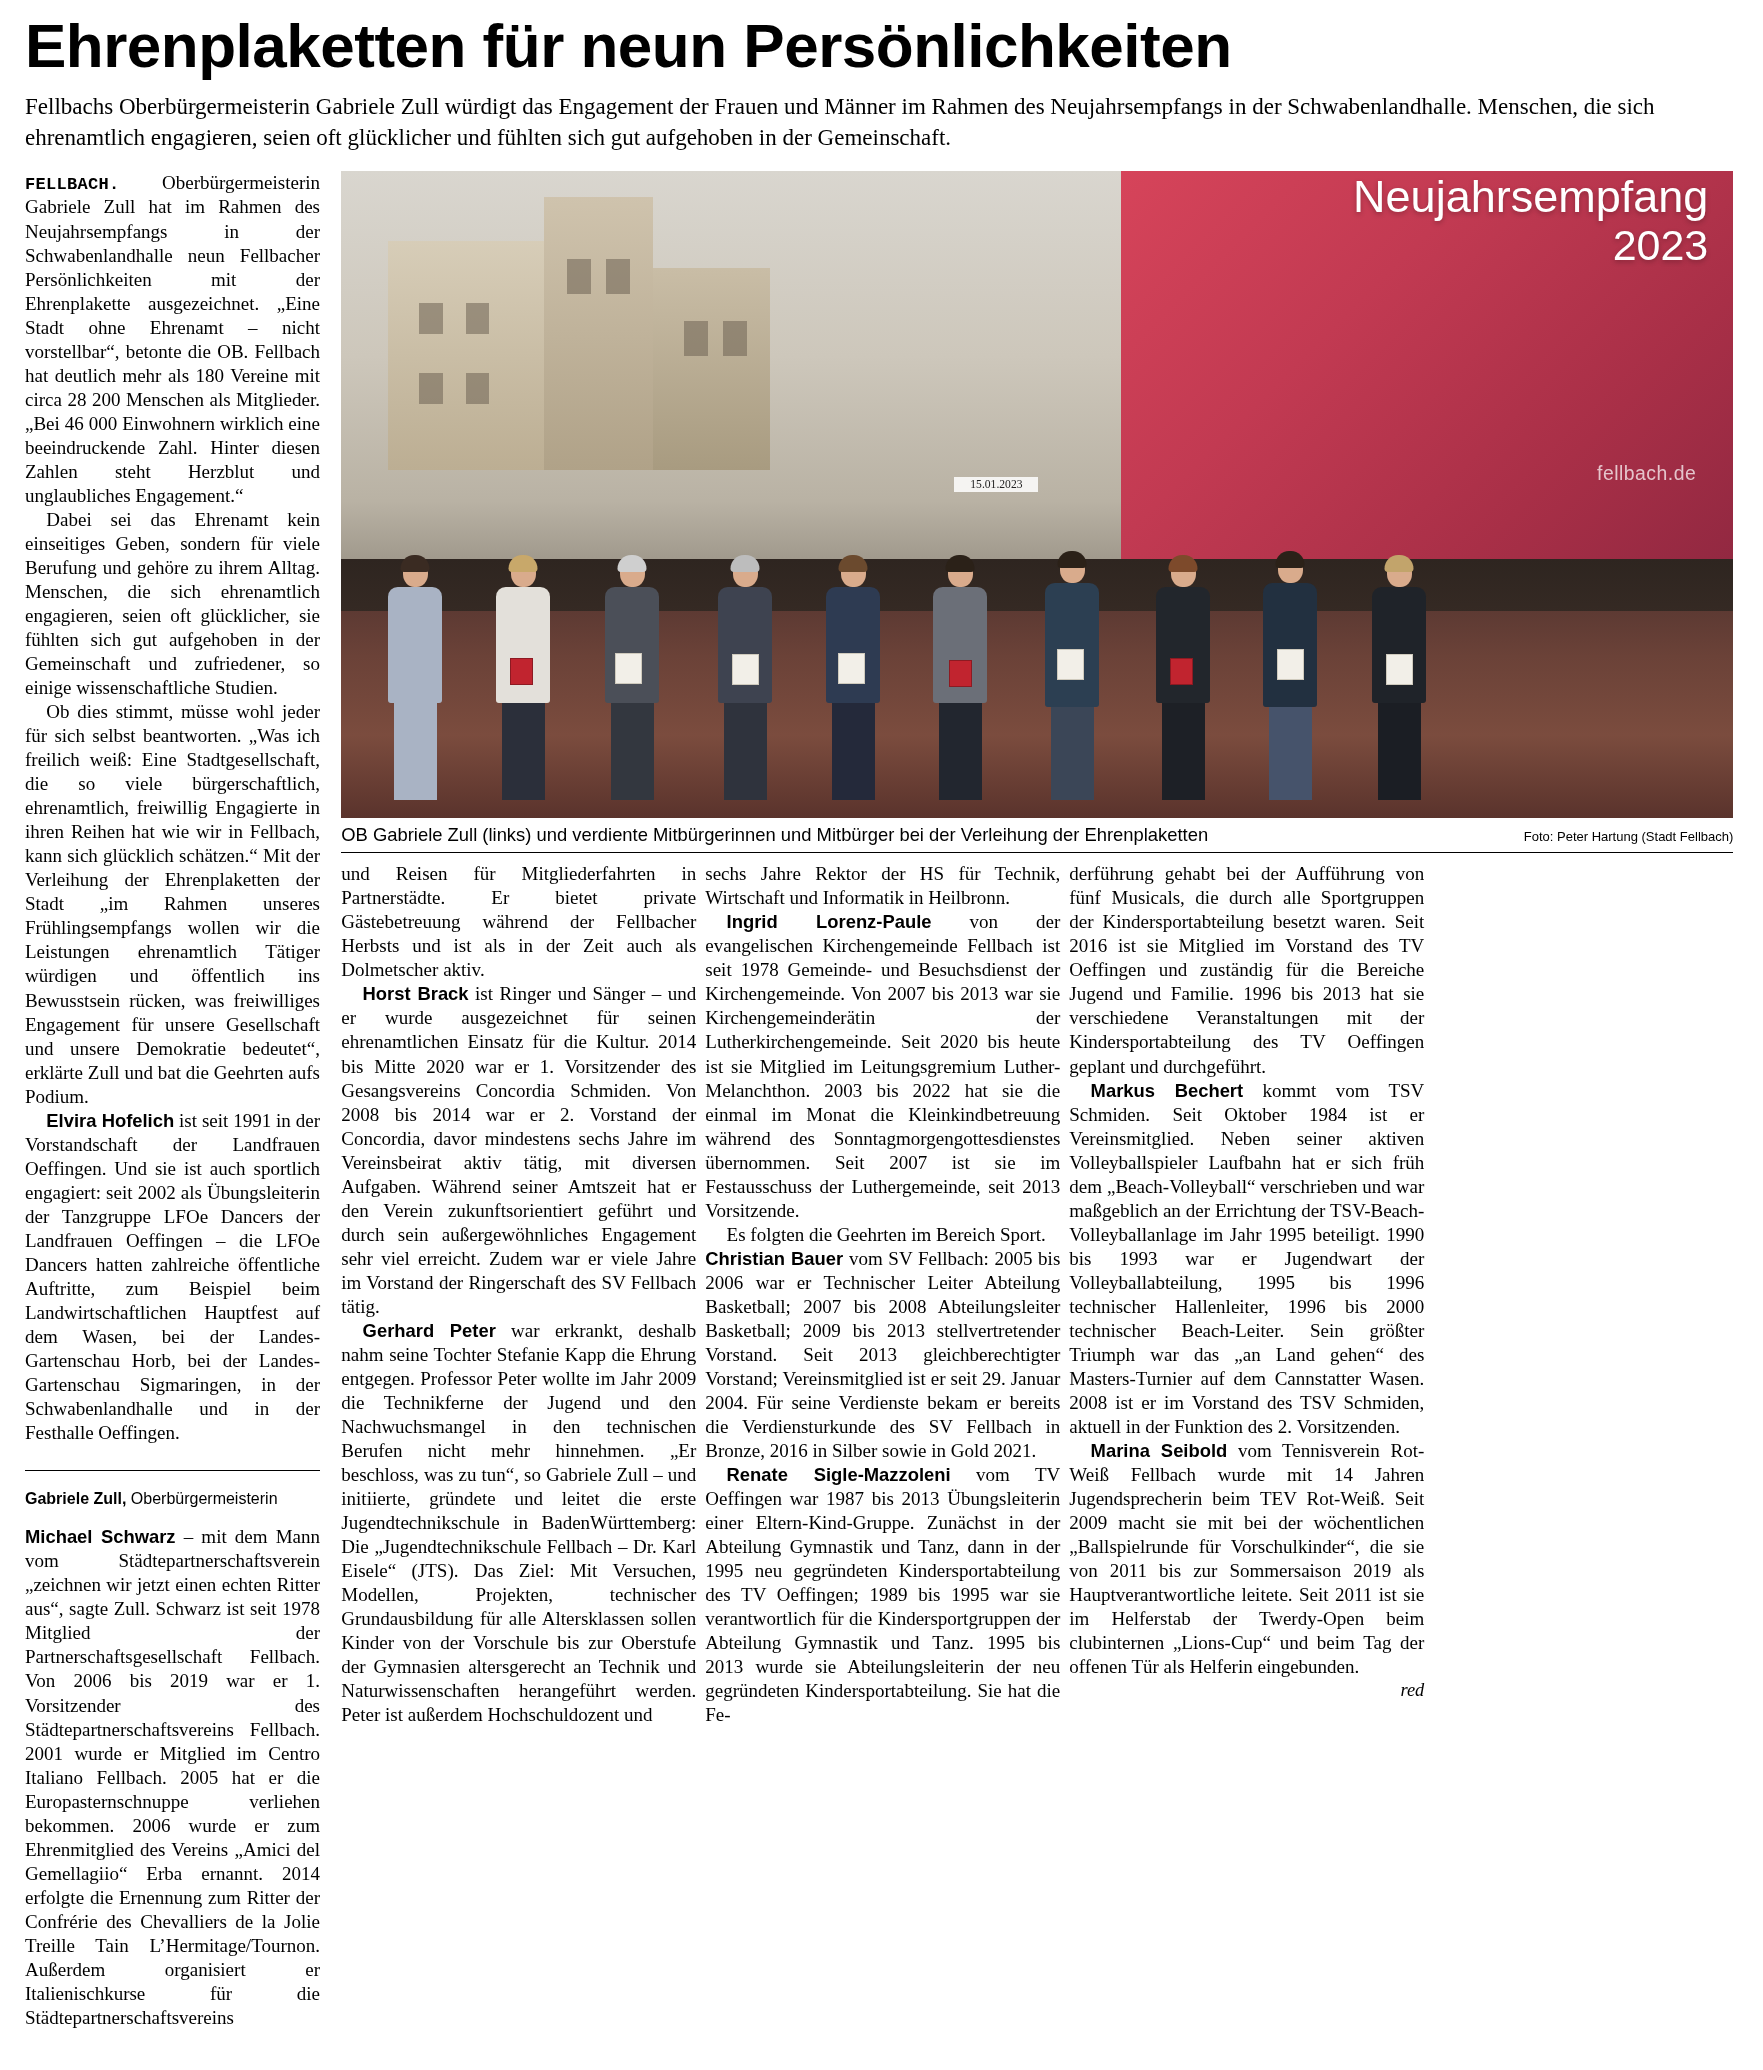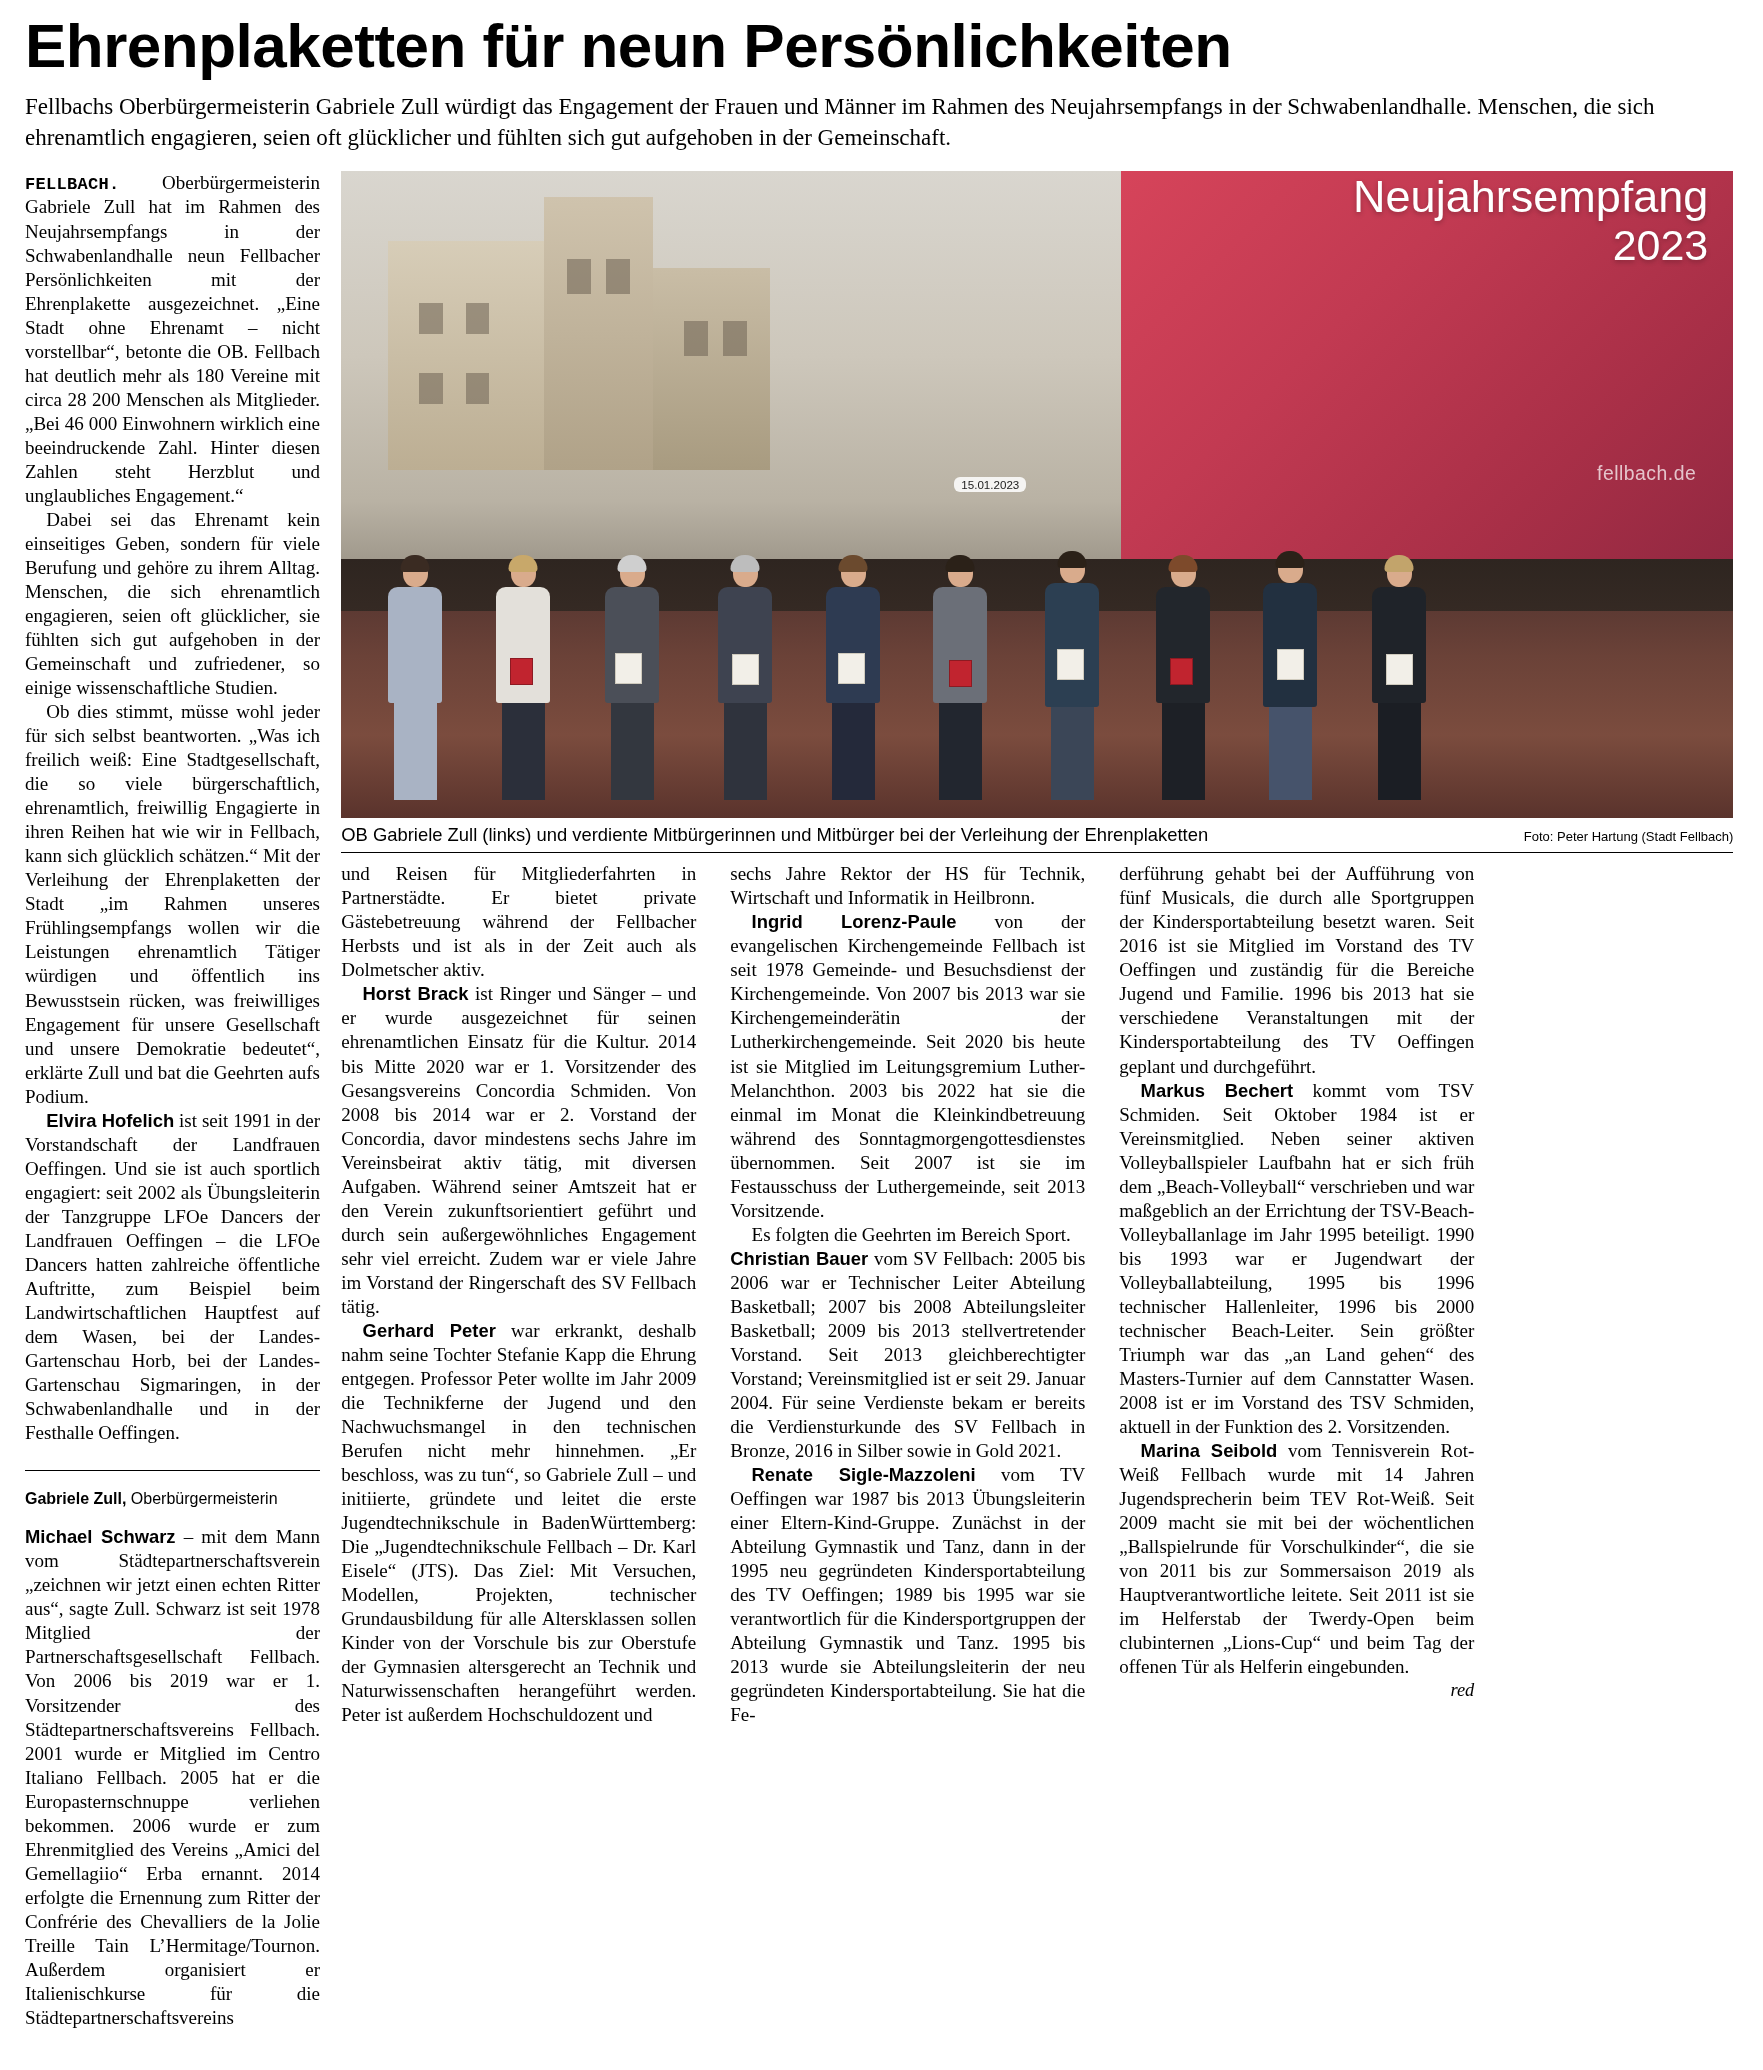--- a/index.html
+++ b/index.html
@@ -120,24 +120,23 @@
     font-family: "Liberation Sans", sans-serif;
     font-size: 19.4px;
     letter-spacing: 0.5px;
   }
   .ph-date {
     position: absolute;
     left: 613px;
     top: 306px;
     background: rgba(255,255,255,.85);
     color: #222;
-    font-family: Liberation Sans, sans-serif;
+    font-family: Liberation Serif, serif;
     font-size: 11.6px;
-    padding: 1px 7px;
-    border-radius: 6px;
+    padding: 1px 16px;
   }
   .ph-stage {
     position: absolute;
     left: 0; bottom: 0;
     width: 100%;
     height: 32%;
     background: linear-gradient(180deg, #5d3a33 0%, #6b4238 22%, #7b4c3e 60%, #5a332c 100%);
   }
   .ph-backwall {
     position: absolute;
@@ -226,21 +225,21 @@
     font-size: 16px;
     color: #000;
     font-weight: normal;
     margin-top: 2px;
     margin-bottom: 17.5px;
   }
   .pull-attrib b { font-weight: bold; }
 
   .bottom-zone {
     display: flex;
-    gap: 34px;
+    gap: 9px;
     align-items: flex-start;
     margin-top: 3.9px;
   }
   .bcol {
     width: 295px;
     flex: 0 0 295px;
     font-size: 19px;
     line-height: 1.265;
     text-align: justify;
     hyphens: auto;

